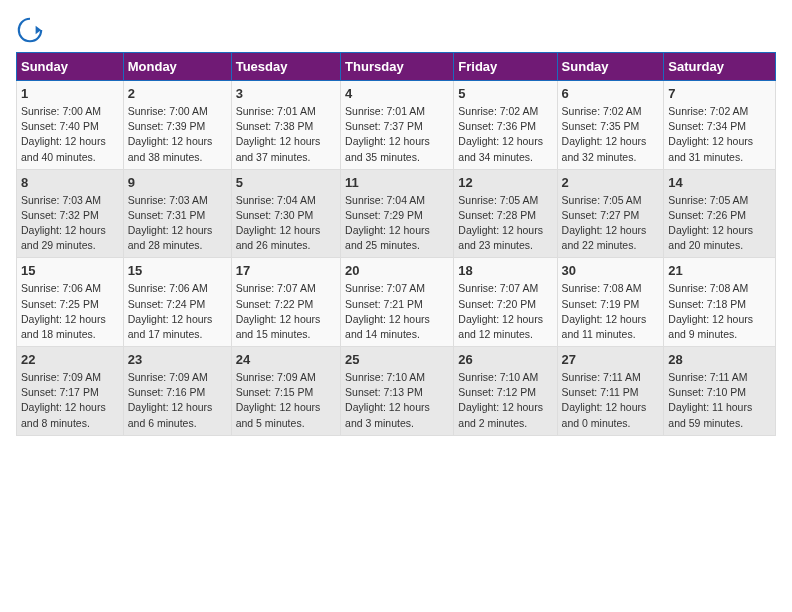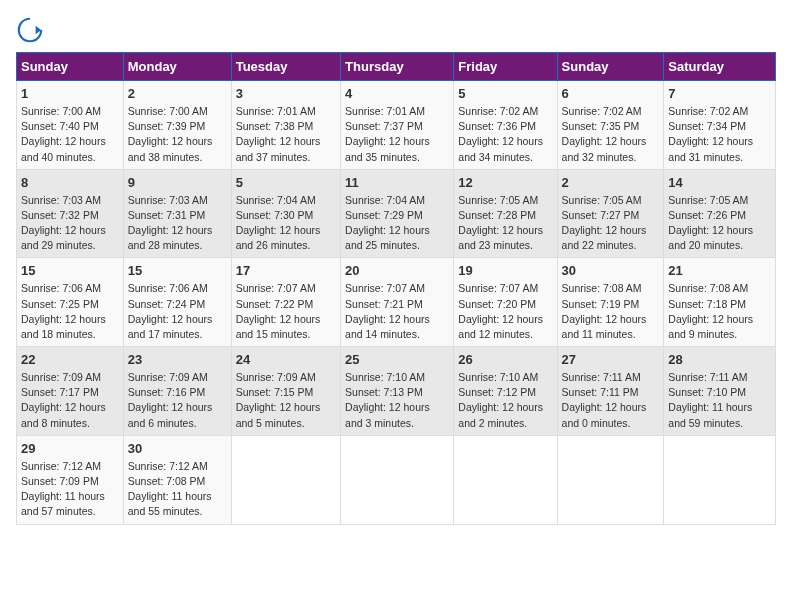--- a/index.html
+++ b/index.html
@@ -128,36 +128,27 @@
         <td><span class="day-num">11</span>Sunrise: 7:04 AM<br>Sunset: 7:29 PM<br>Daylight: 12 hours and 25 minutes.</td>
         <td><span class="day-num">12</span>Sunrise: 7:05 AM<br>Sunset: 7:28 PM<br>Daylight: 12 hours and 23 minutes.</td>
         <td><span class="day-num">2</span>Sunrise: 7:05 AM<br>Sunset: 7:27 PM<br>Daylight: 12 hours and 22 minutes.</td>
         <td><span class="day-num">14</span>Sunrise: 7:05 AM<br>Sunset: 7:26 PM<br>Daylight: 12 hours and 20 minutes.</td>
       </tr>
       <tr>
         <td><span class="day-num">15</span>Sunrise: 7:06 AM<br>Sunset: 7:25 PM<br>Daylight: 12 hours and 18 minutes.</td>
         <td><span class="day-num">15</span>Sunrise: 7:06 AM<br>Sunset: 7:24 PM<br>Daylight: 12 hours and 17 minutes.</td>
         <td><span class="day-num">17</span>Sunrise: 7:07 AM<br>Sunset: 7:22 PM<br>Daylight: 12 hours and 15 minutes.</td>
         <td><span class="day-num">20</span>Sunrise: 7:07 AM<br>Sunset: 7:21 PM<br>Daylight: 12 hours and 14 minutes.</td>
-        <td><span class="day-num">19</span>Sunrise: 7:07 AM<br>Sunset: 7:20 PM<br>Daylight: 12 hours and 12 minutes.</td>
+        <td><span class="day-num">18</span>Sunrise: 7:07 AM<br>Sunset: 7:20 PM<br>Daylight: 12 hours and 12 minutes.</td>
         <td><span class="day-num">30</span>Sunrise: 7:08 AM<br>Sunset: 7:19 PM<br>Daylight: 12 hours and 11 minutes.</td>
         <td><span class="day-num">21</span>Sunrise: 7:08 AM<br>Sunset: 7:18 PM<br>Daylight: 12 hours and 9 minutes.</td>
       </tr>
       <tr>
         <td><span class="day-num">22</span>Sunrise: 7:09 AM<br>Sunset: 7:17 PM<br>Daylight: 12 hours and 8 minutes.</td>
         <td><span class="day-num">23</span>Sunrise: 7:09 AM<br>Sunset: 7:16 PM<br>Daylight: 12 hours and 6 minutes.</td>
         <td><span class="day-num">24</span>Sunrise: 7:09 AM<br>Sunset: 7:15 PM<br>Daylight: 12 hours and 5 minutes.</td>
         <td><span class="day-num">25</span>Sunrise: 7:10 AM<br>Sunset: 7:13 PM<br>Daylight: 12 hours and 3 minutes.</td>
         <td><span class="day-num">26</span>Sunrise: 7:10 AM<br>Sunset: 7:12 PM<br>Daylight: 12 hours and 2 minutes.</td>
         <td><span class="day-num">27</span>Sunrise: 7:11 AM<br>Sunset: 7:11 PM<br>Daylight: 12 hours and 0 minutes.</td>
         <td><span class="day-num">28</span>Sunrise: 7:11 AM<br>Sunset: 7:10 PM<br>Daylight: 11 hours and 59 minutes.</td>
       </tr>
-      <tr>
-        <td><span class="day-num">29</span>Sunrise: 7:12 AM<br>Sunset: 7:09 PM<br>Daylight: 11 hours and 57 minutes.</td>
-        <td><span class="day-num">30</span>Sunrise: 7:12 AM<br>Sunset: 7:08 PM<br>Daylight: 11 hours and 55 minutes.</td>
-        <td class="empty-cell"></td>
-        <td class="empty-cell"></td>
-        <td class="empty-cell"></td>
-        <td class="empty-cell"></td>
-        <td class="empty-cell"></td>
-      </tr>
     </tbody>
 </table>
 
 </body></html>

